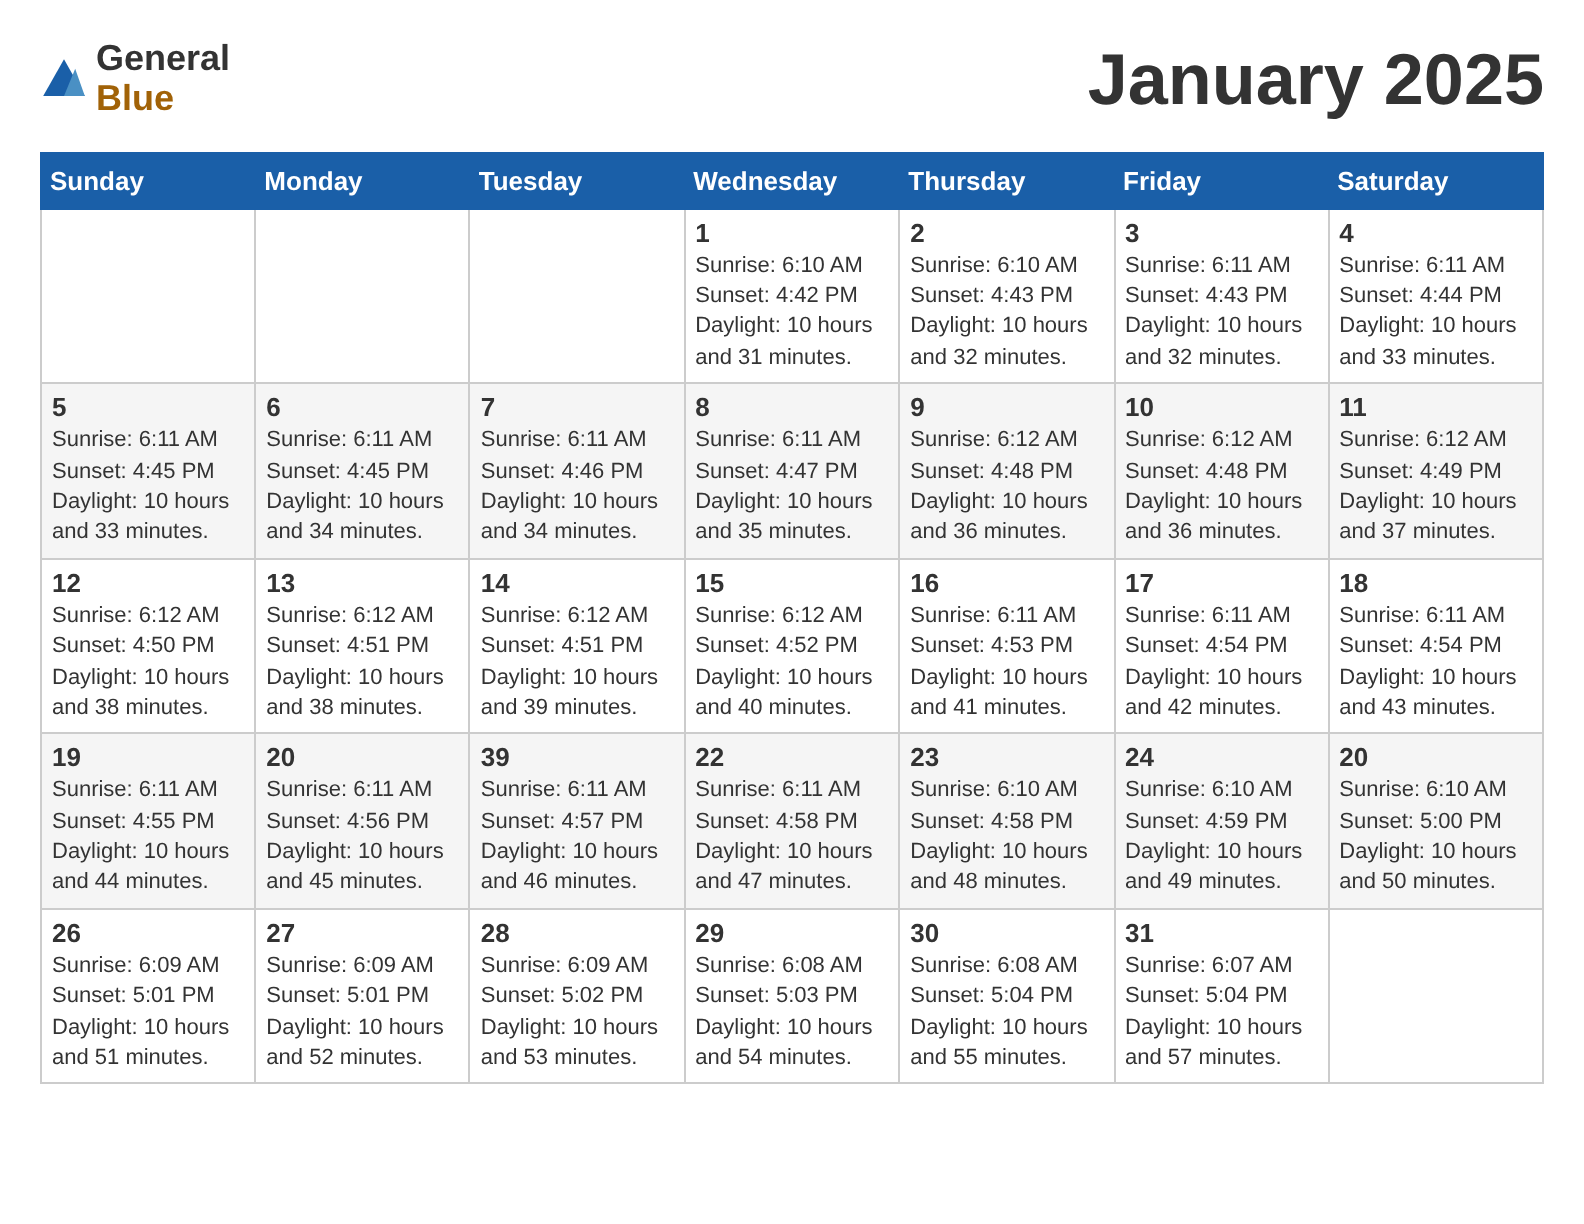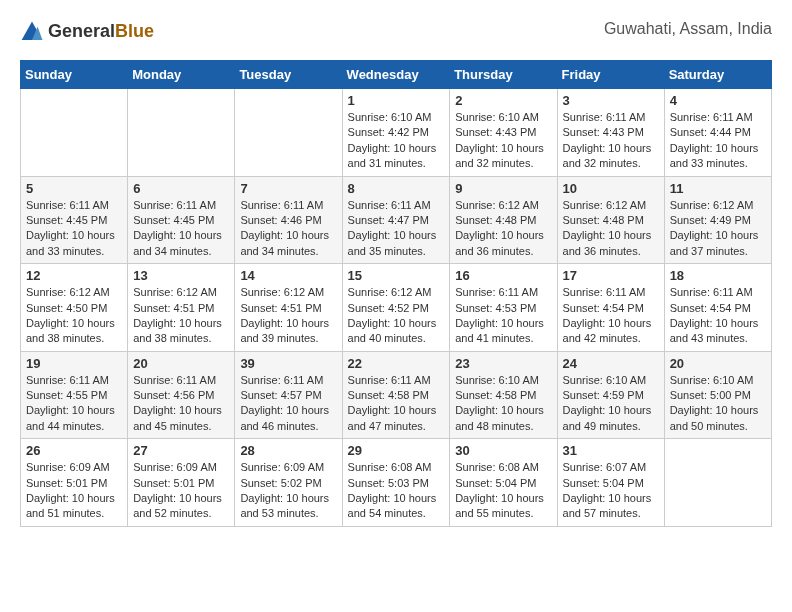--- a/index.html
+++ b/index.html
@@ -15,21 +15,21 @@
       justify-content: space-between;
       align-items: flex-start;
       margin-bottom: 16px;
     }
     .logo {
       display: flex;
       align-items: center;
     }
     .logo-text {
       display: flex;
-      flex-direction: row;
+      flex-direction: column;
       line-height: 1.1;
     }
     .logo-general {
       font-size: 18px;
       font-weight: bold;
       color: #333;
     }
     .logo-blue {
       font-size: 18px;
       font-weight: bold;
@@ -103,21 +103,21 @@
     <svg class="logo-icon" viewBox="0 0 30 30">
       <polygon points="15,2 28,25 2,25" fill="#1a5fa8"></polygon>
       <polygon points="22,8 28,25 15,25" fill="#4a90c4"></polygon>
     </svg>
     <div class="logo-text">
       <span class="logo-general">General</span>
       <span class="logo-blue">Blue</span>
     </div>
   </div>
   <div class="title-block">
-    <div class="location">Guwahati, Assam, India</div>
+    <div class="month-title">January 2025</div>
   </div>
 </div>
 
 <table class="calendar">
   <thead>
     <tr>
     <th>Sunday</th>
         <th>Monday</th>
         <th>Tuesday</th>
         <th>Wednesday</th>

